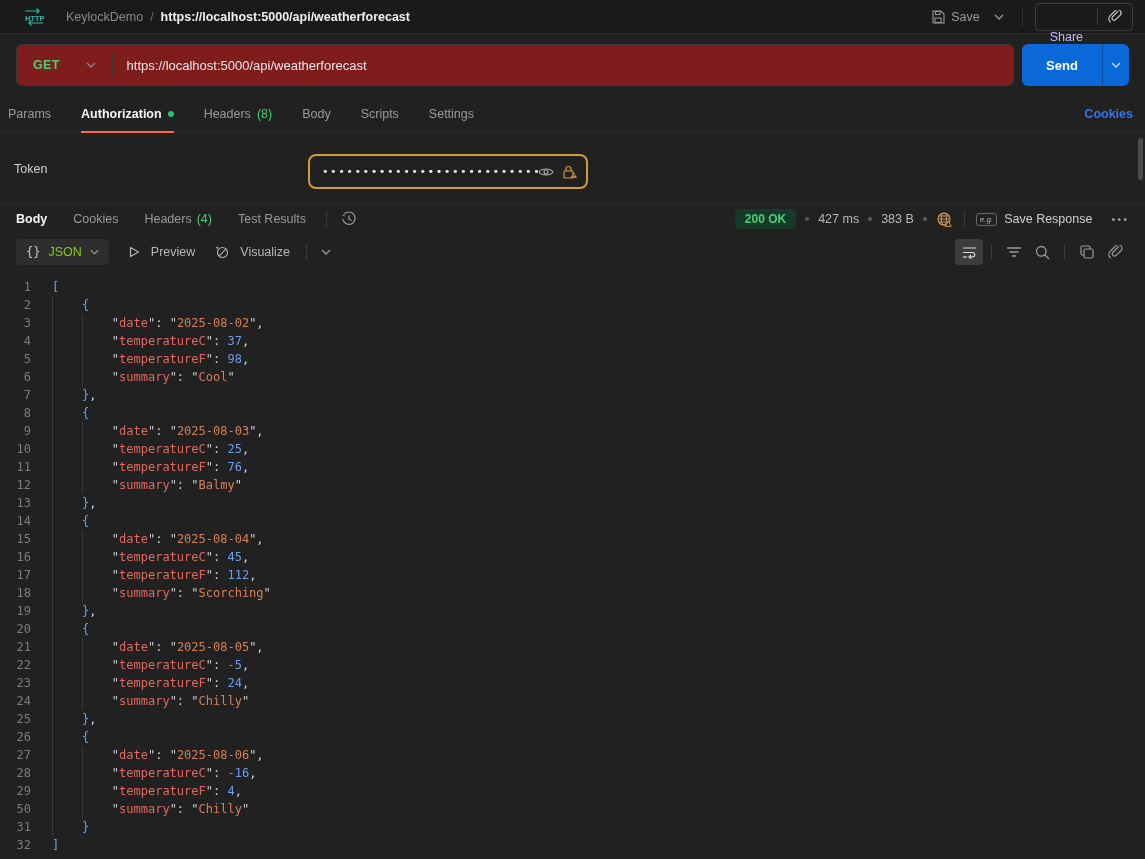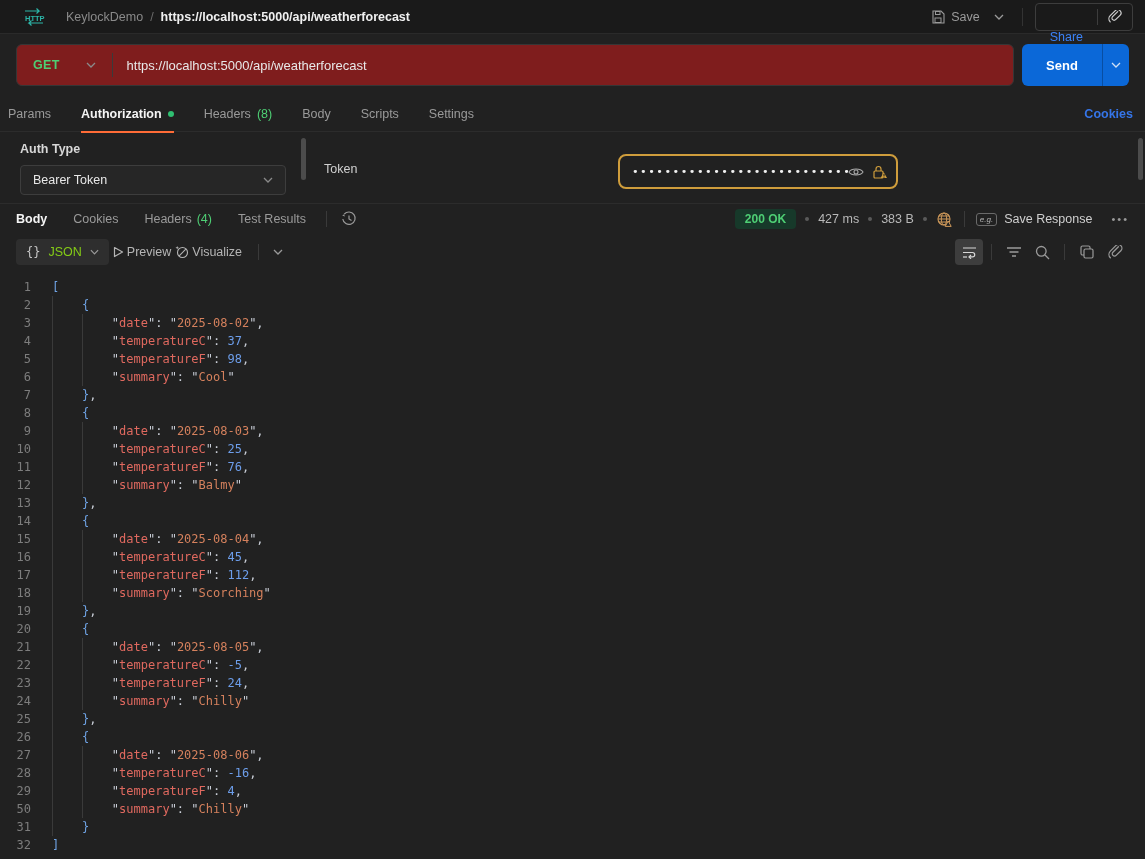--- a/index.html
+++ b/index.html
@@ -11,21 +11,21 @@
     padding:0 12px; border-bottom:1px solid #2a2a2a; }
   .http-badge { display:flex; align-items:center; margin:0 10px 0 10px; }
   .crumb-ws { color:#8a8a8a; font-size:12.5px; margin-left:10px;text-align:center; }
   .crumb-sep { color:#6a6a6a; font-size:12.5px; margin:0 7px; }
   .crumb-title { color:#f0f0f0; font-size:12.5px; font-weight:bold; }
   .topbar-right { margin-left:auto; display:flex; align-items:center; gap:8px; }
   .save-group { display:flex; align-items:center; gap:6px; color:#9a9a9a; font-size:12.5px; cursor:pointer; }
   .save-caret { padding:2px 6px; }
   .top-divider { width:1px; height:18px; background:#333; margin:0 4px; }
   .share-group { display:flex; align-items:center; border:1px solid #3d3d3d; border-radius:4px; height:28px; }
-  .share-btn { color:#3b82f6; font-size:12.5px; padding:0 14px; cursor:pointer;margin-top:40px; }
+  .share-btn { color:#c4b5fd; font-size:12.5px; padding:0 14px; cursor:pointer;margin-top:40px; }
   .share-sep { width:1px; height:16px; background:#3d3d3d; }
   .share-link { padding:0 10px; display:flex; align-items:center; cursor:pointer; }
 
   
   .url-row { height:62px; display:flex; align-items:center; padding:0 16px; gap:8px; }
   .url-box { flex:1; height:42px; background:#7f1d1d; border:1px solid #363636; border-radius:6px;
     display:flex; align-items:center; }
   .method { display:flex; align-items:center; gap:26px; padding:0 16px; cursor:pointer; }
   .method-label { color:#4ece74; font-weight:bold; font-size:12.5px; letter-spacing:.3px; }
   .method-sep { width:1px; height:24px; background:#3a3a3a; }
@@ -86,22 +86,22 @@
   .eg-box { border:1px solid #6a6a6a; border-radius:3px; color:#b5b5b5; font-size:8px;
     padding:1px 3px; font-style:italic; }
   .more-dots { color:#9a9a9a; font-size:11px; letter-spacing:2px; margin-left:10px; cursor:pointer; }
 
   
   .resp-toolbar { height:36px; display:flex; align-items:center; padding:0 16px; }
   .fmt-btn { background:#2e2e2e; border-radius:4px; height:26px; display:flex; align-items:center;
     gap:8px; padding:0 10px; cursor:pointer; }
   .fmt-braces { color:#c8c8c8; font-size:12px; font-family:"DejaVu Sans Mono", monospace; }
   .fmt-label { color:#84cc16; font-size:12.5px; }
-  .tool-item { display:flex; align-items:center; gap:3px; color:#b5b5b5; font-size:12.5px;
-    margin-left:4px; cursor:pointer; }
+  .tool-item { display:flex; align-items:center; gap:11px; color:#b5b5b5; font-size:12.5px;
+    margin-left:20px; cursor:pointer; }
   .tool-sep { width:1px; height:16px; background:#3a3a3a; margin-left:16px; }
   .tool-caret { margin-left:14px; cursor:pointer; display:flex; }
   .toolbar-right { margin-left:auto; display:flex; align-items:center; }
   .icon-btn { width:28px; height:26px; display:flex; align-items:center; justify-content:center;
     border-radius:4px; cursor:pointer; }
   .icon-btn.active { background:#3d3d3d; }
   .tb-sep { width:1px; height:16px; background:#3a3a3a; margin:0 8px; }
 
   
   .code { padding-top:8px; font-family:"DejaVu Sans Mono", monospace; font-size:12px; }
@@ -203,30 +203,20 @@
   <span class="tab">
       <span>Scripts</span>
     </span>
   <span class="tab">
       <span>Settings</span>
     </span>
   <span class="cookies-link">Cookies</span>
 </div>
 
 <div class="auth-section">
-  <div class="auth-left">
-    <div class="auth-type-label">Auth Type</div>
-    <div class="auth-select">
-      <span class="auth-select-value">Bearer Token</span>
-      <svg width="10" height="6" viewBox="0 0 10 6">
-          <path d="M1 1 l4 4 l4 -4" stroke="#8a8a8a" stroke-width="1.3" fill="none"></path>
-        </svg>
-    </div>
-    <div class="pane-scrollbar"></div>
-  </div>
   <div class="auth-right">
     <span class="token-label">Token</span>
     <div class="token-field">
       <span class="token-mask">••••••••••••••••••••••••••••••</span>
       <span class="token-icons">
         <span>
           <svg width="16" height="12" viewBox="0 0 16 12">
               <path d="M1 6 C3.5 2 12.5 2 15 6 C12.5 10 3.5 10 1 6 z" stroke="#a8a8a8" fill="none" stroke-width="1.1"></path>
               <circle cx="8" cy="6" r="2" stroke="#a8a8a8" fill="none" stroke-width="1.1"></circle>
             </svg>

